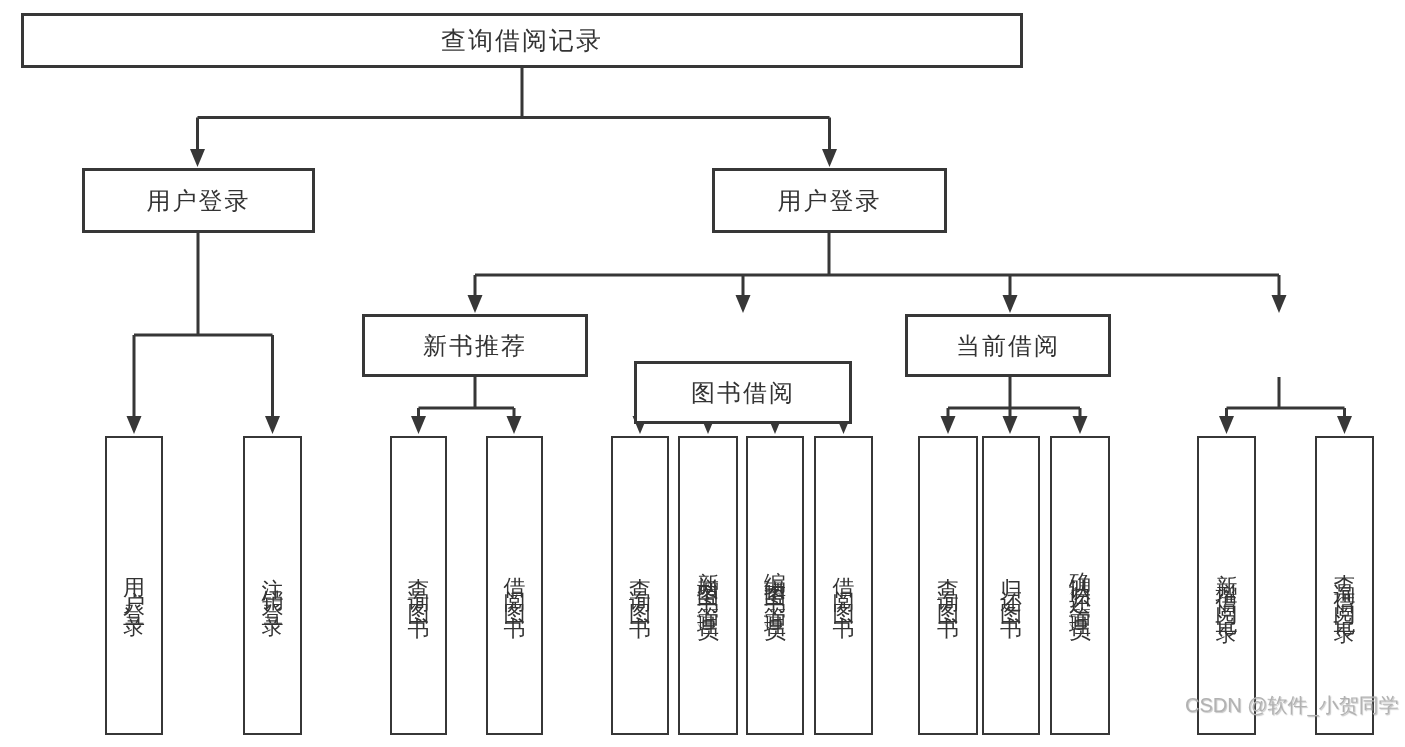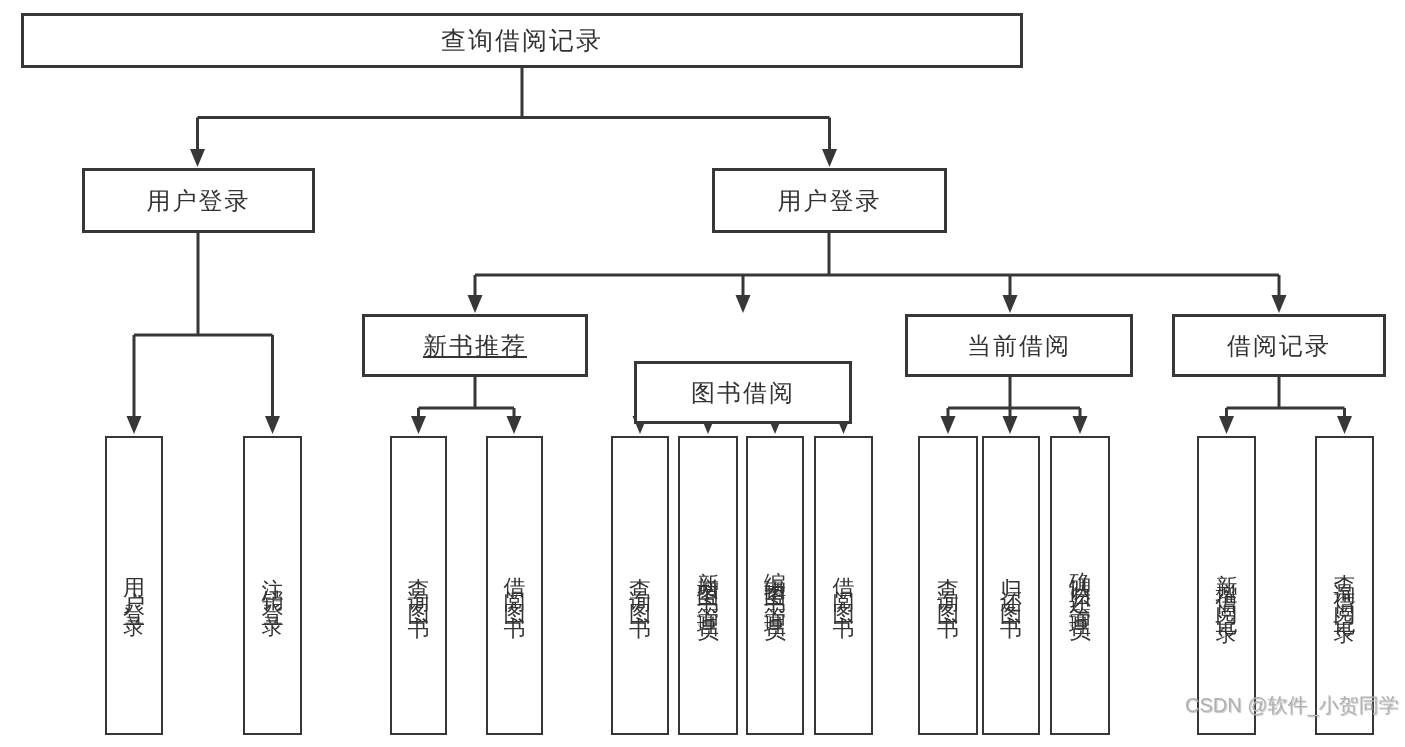--- a/index.html
+++ b/index.html
@@ -107,31 +107,28 @@
     <span>查询借阅记录</span>
   </div>
 
   <div class="hbox" style="left:82px; top:168px; width:233px; height:65px;">
     <span>用户登录</span>
   </div>
   <div class="hbox" style="left:712px; top:168px; width:235px; height:65px;">
     <span>用户登录</span>
   </div>
 
-  <div class="hbox" style="left:362px; top:314px; width:226px; height:63px;text-decoration:underline;">
+  <div class="hbox" style="left:362px; top:314px; width:226px; height:63px;">
     <span>新书推荐</span>
   </div>
   <div class="hbox" style="left:634px; top:314px; width:218px; height:63px;margin-top:47px;">
     <span>图书借阅</span>
   </div>
-  <div class="hbox" style="left:905px; top:314px; width:228px; height:63px;">
+  <div class="hbox" style="left:905px; top:314px; width:206px; height:63px;">
     <span>当前借阅</span>
-  </div>
-  <div class="hbox" style="left:1172px; top:314px; width:214px; height:63px;">
-    <span>借阅记录</span>
   </div>
 
   <div class="vbox" style="left:105px; top:436px; width:58px; height:299px;">
     <span class="ls-wide">用户登录</span>
   </div>
   <div class="vbox" style="left:243px; top:436px; width:59px; height:299px;">
     <span class="ls-wide">注销登录</span>
   </div>
 
   <div class="vbox" style="left:390px; top:436px; width:57px; height:299px;">

